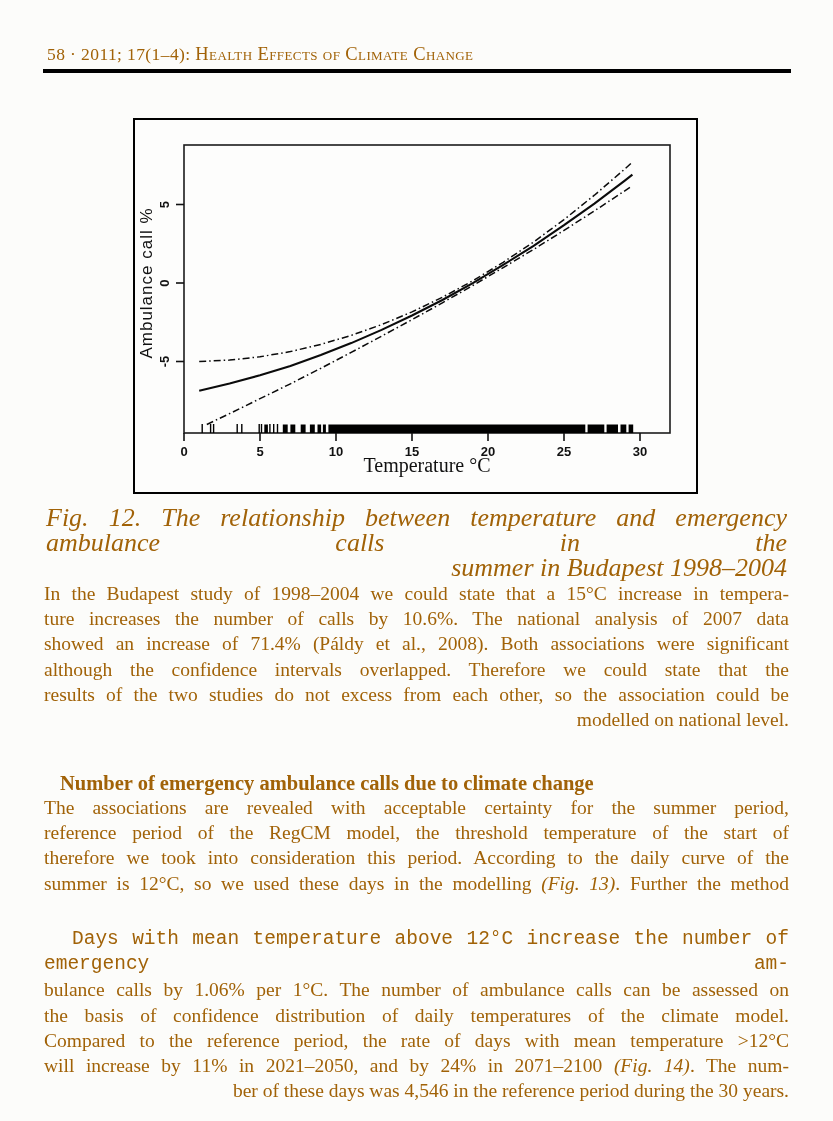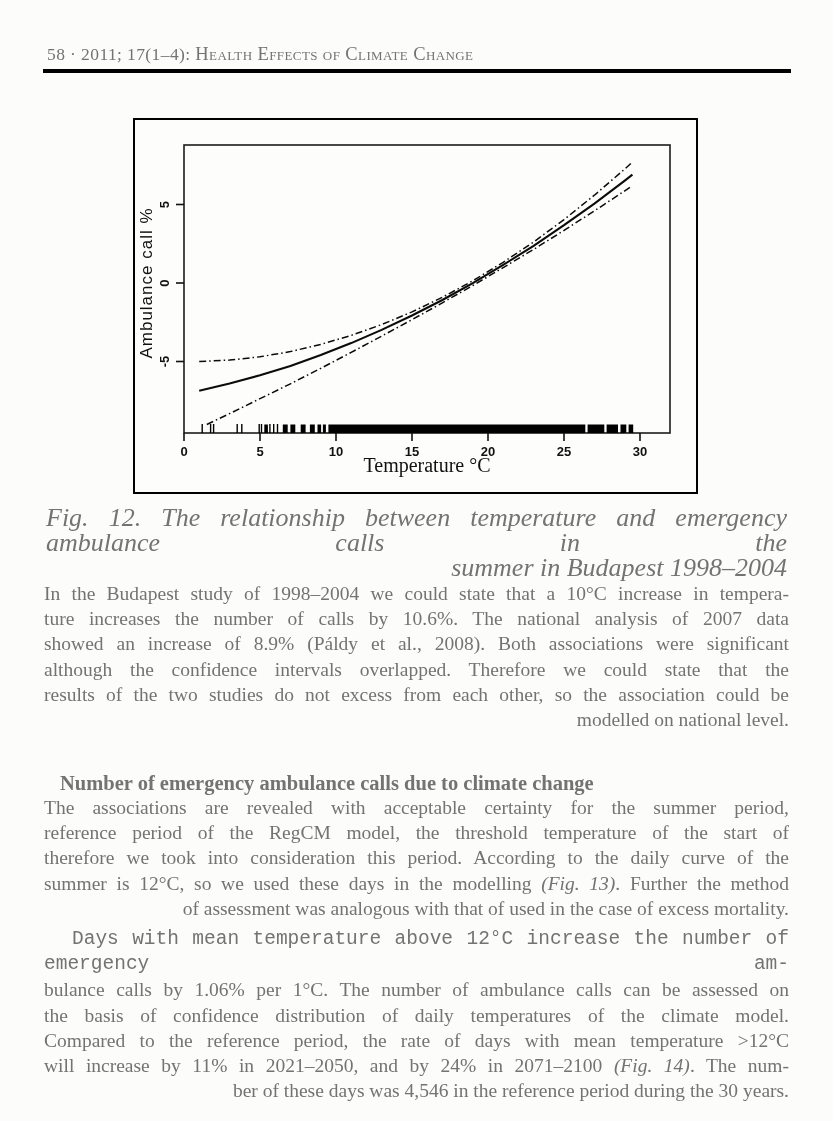--- a/index.html
+++ b/index.html
@@ -1,17 +1,17 @@
 <!DOCTYPE html>
 <html><head>
 <meta charset="utf-8">
 <style>
   html,body{margin:0;padding:0;background:#e8e8e8;}
   .page{position:relative;width:833px;height:1121px;margin:0 auto;background:#fcfcfa;
-        font-family:"Liberation Serif",serif;color:#737373;overflow:hidden;}
+        font-family:"Liberation Serif",serif;color:#a16207;overflow:hidden;}
   .header{position:absolute;left:47px;top:44px;font-size:17.5px;letter-spacing:.4px;white-space:nowrap;}
   .sc{font-variant:small-caps;font-size:18.5px;}
   .rule{position:absolute;left:43px;top:69px;width:748px;height:4px;background:#000;}
   .figbox{position:absolute;left:133px;top:118px;width:561px;height:372px;border:2px solid #000;
           margin:0;background:#fdfdfc;}
   .caption{position:absolute;left:46px;top:505px;width:741px;font-size:26px;line-height:25.2px;}
   .para{position:absolute;left:44px;width:745px;font-size:19.5px;line-height:25.2px;}
   .p1{top:581px;} .p2{top:795px;} .p3{top:927px;}
   .heading{position:absolute;left:44px;top:756px;width:745px;margin:16px;font-size:20.5px;font-weight:bold;}
   .tline{text-align:right;}
@@ -90,36 +90,35 @@
         <text x="17" y="163" text-anchor="middle" class="ylab" transform="rotate(-90 17 163)">Ambulance call %</text>
       </svg>
   </figure>
 
   <div class="caption">
       <div class="tline jl"><em>Fig. 12. The relationship between temperature and emergency ambulance calls in the</em></div>
       <div class="tline"><em>summer in Budapest 1998–2004</em></div>
     </div>
 
   <div class="para p1">
-      <div class="tline jl"><span>In the Budapest study of 1998–2004 we could state that a 10°C increase in tempera-</span></div>
+      <div class="tline jl"><span>In the Budapest study of 1998–2004 we could state that a 15°C increase in tempera-</span></div>
       <div class="tline jl"><span>ture increases the number of calls by 10.6%. The national analysis of 2007 data</span></div>
-      <div class="tline jl"><span>showed an increase of 8.9% (Páldy et al., 2008). Both associations were significant</span></div>
+      <div class="tline jl"><span>showed an increase of 71.4% (Páldy et al., 2008). Both associations were significant</span></div>
       <div class="tline jl"><span>although the confidence intervals overlapped. Therefore we could state that the</span></div>
       <div class="tline jl"><span>results of the two studies do not excess from each other, so the association could be</span></div>
       <div class="tline"><span>modelled on national level.</span></div>
     </div>
 
   <h2 class="heading">Number of emergency ambulance calls due to climate change</h2>
 
   <div class="para p2">
       <div class="tline jl"><span>The associations are revealed with acceptable certainty for the summer period,</span></div>
       <div class="tline jl"><span>reference period of the RegCM model, the threshold temperature of the start of</span></div>
       <div class="tline jl"><span>therefore we took into consideration this period. According to the daily curve of the</span></div>
       <div class="tline jl"><span>summer is 12°C, so we used these days in the modelling </span><em>(Fig. 13)</em><span>. Further the method</span></div>
-      <div class="tline"><span>of assessment was analogous with that of used in the case of excess mortality.</span></div>
     </div>
 
   <div class="para p3 indent">
       <div class="tline jl"><span>Days with mean temperature above 12°C increase the number of emergency am-</span></div>
       <div class="tline jl"><span>bulance calls by 1.06% per 1°C. The number of ambulance calls can be assessed on</span></div>
       <div class="tline jl"><span>the basis of confidence distribution of daily temperatures of the climate model.</span></div>
       <div class="tline jl"><span>Compared to the reference period, the rate of days with mean temperature &gt;12°C</span></div>
       <div class="tline jl"><span>will increase by 11% in 2021–2050, and by 24% in 2071–2100 </span><em>(Fig. 14)</em><span>. The num-</span></div>
       <div class="tline"><span>ber of these days was 4,546 in the reference period during the 30 years.</span></div>
     </div>

